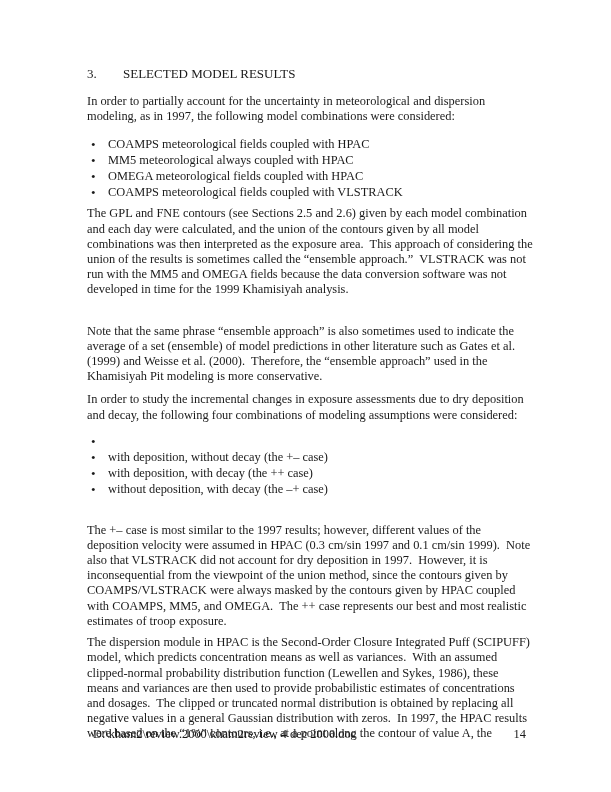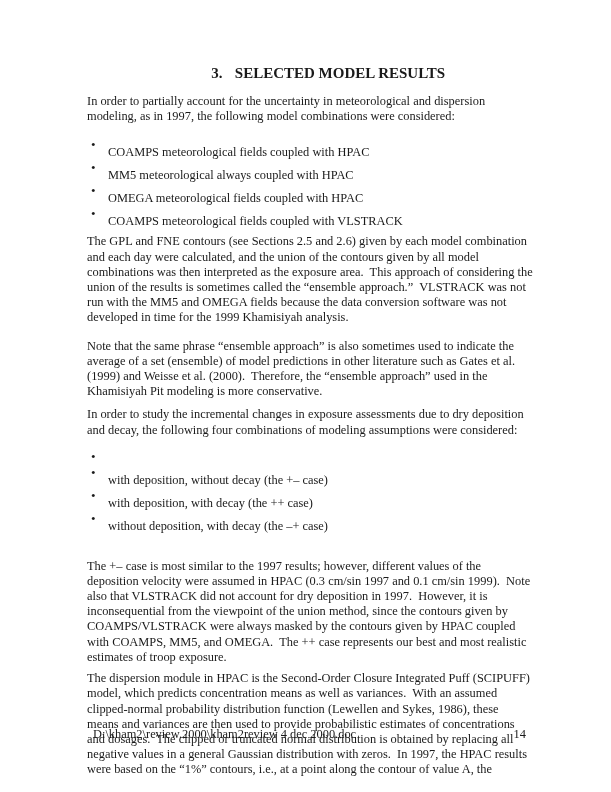--- a/index.html
+++ b/index.html
@@ -17,25 +17,24 @@
     color: #1a1a1a;
   }
   .content {
     position: absolute;
     left: 87px;
     top: 0;
     width: 470px;
   }
   .heading {
     margin: 66px 0 0 0;
-    font-size: 15px;
-    font-weight: bold;
+    font-size: 13px;
+    font-weight: normal;
     line-height: 15.2px;
     white-space: pre;
-    text-align: center;
   }
   .h-num {
     display: inline-block;
     width: 36px;
   }
   .para {
     margin: 0;
     font-size: 12.4px;
     line-height: 15.2px;
     white-space: pre;
@@ -54,26 +53,25 @@
   .li-bullet {
     flex: none;
     width: 17px;
   }
   .li-bullet::before {
     content: "\2022";
     font-size: 13px;
   }
   .li-text {
     white-space: pre;
-    margin-top: 8px;
   }
   .mt-intro   { margin-top: 13px; }
   .mt-list1   { margin-top: 12px; }
   .mt-gpl     { margin-top: 5px;  }
-  .mt-note    { margin-top: 13px;  }
+  .mt-note    { margin-top: 26px;  }
   .mt-study   { margin-top: 8px; }
   .mt-list2   { margin-top: 11px; }
   .mt-pmcase  { margin-top: 24px;  }
   .mt-disp    { margin-top: 6px;  }
   .footer {
     position: absolute;
     top: 727px;
     left: 93px;
     right: 85px;
     display: flex;

